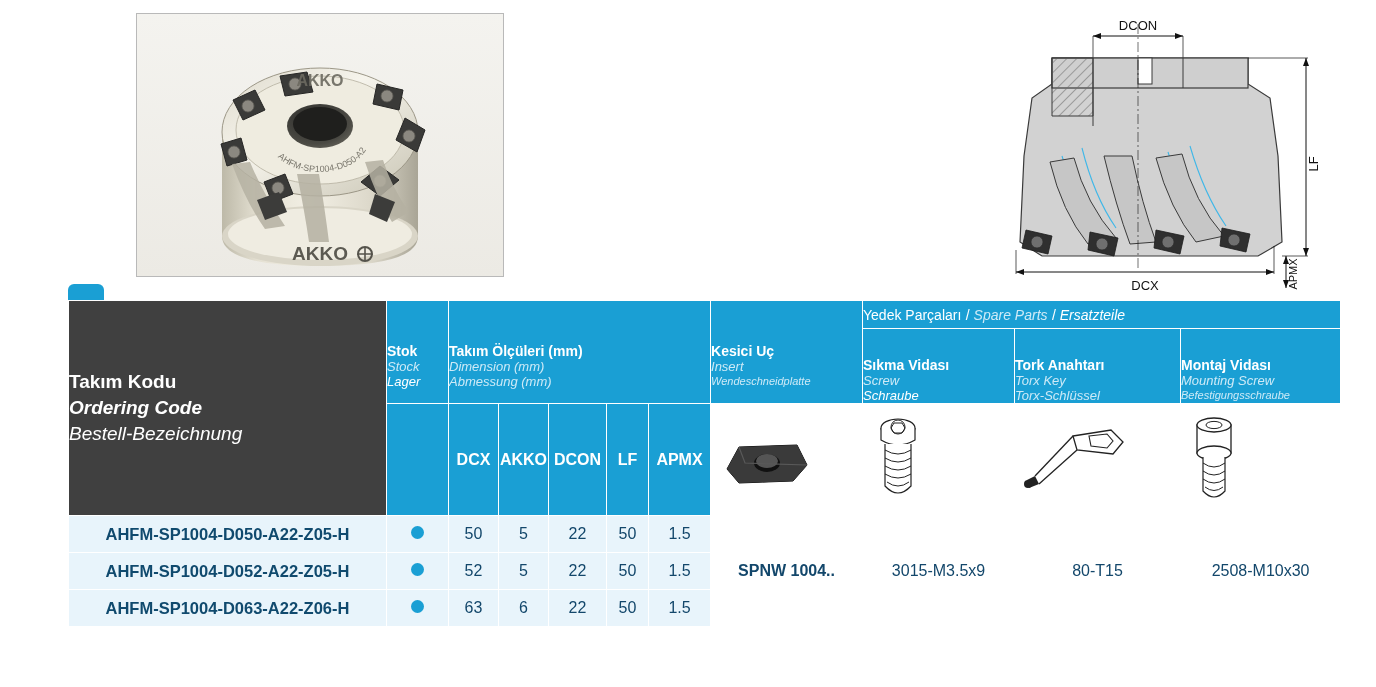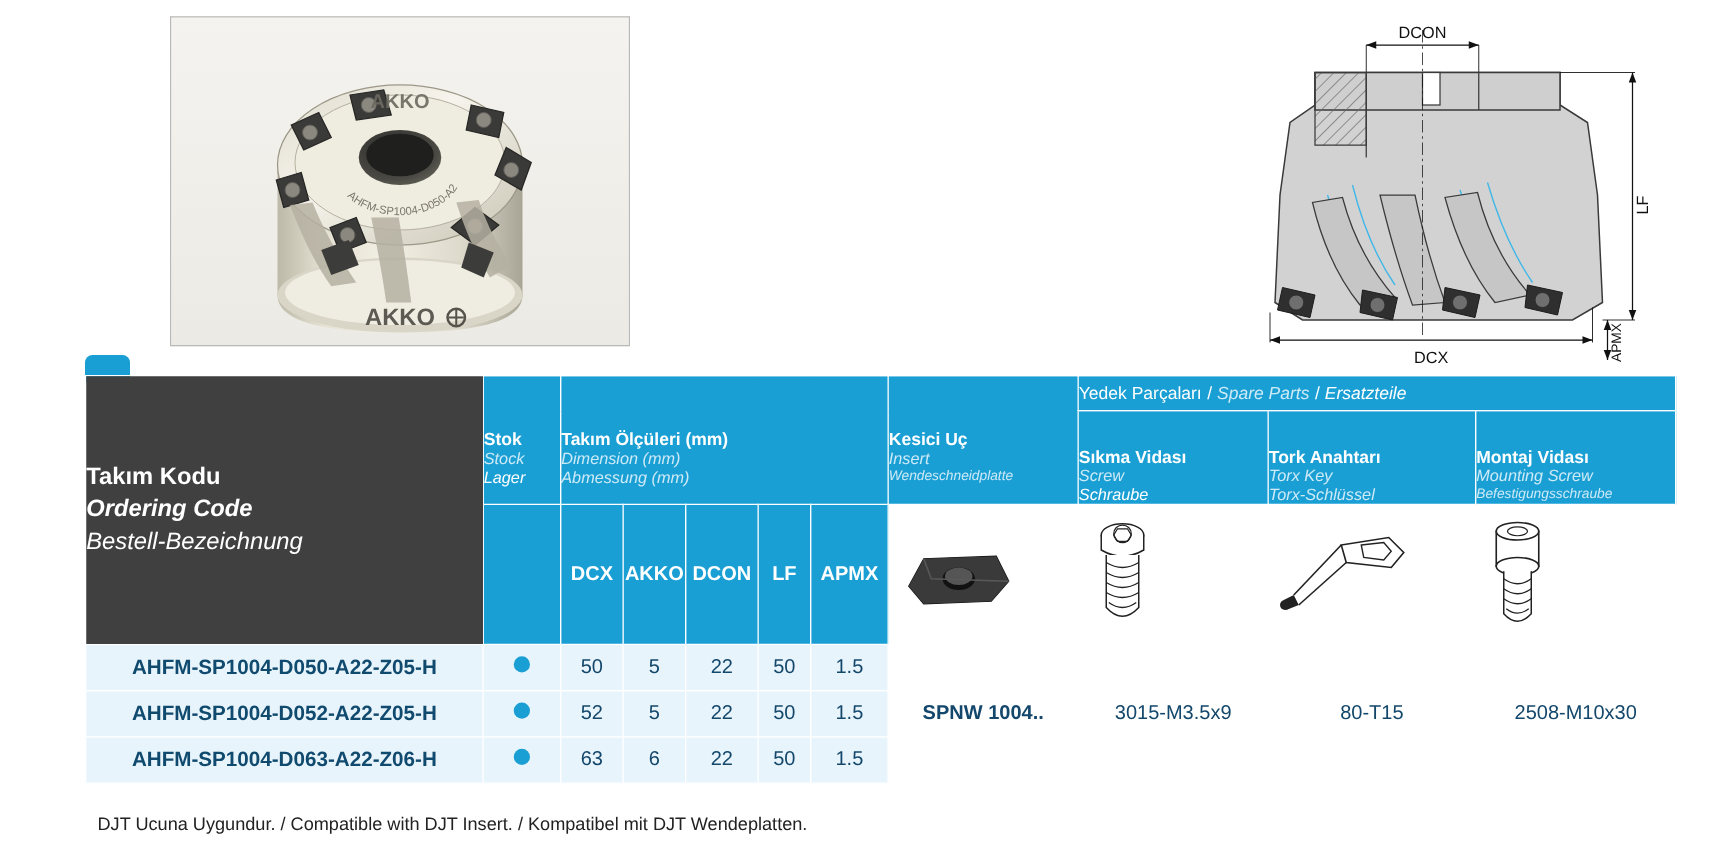--- a/index.html
+++ b/index.html
@@ -449,15 +449,14 @@
         <td>63</td>
         <td>6</td>
         <td>22</td>
         <td>50</td>
         <td>1.5</td>
       </tr>
     </tbody>
       </table>
   </div>
 
-  <div class="footnote">DJT Ucuna Uygundur. / Compatible with DJT Insert. / Kompatibel mit DJT Wendeplatten.</div>
 
 </div>
 
 </body></html>

